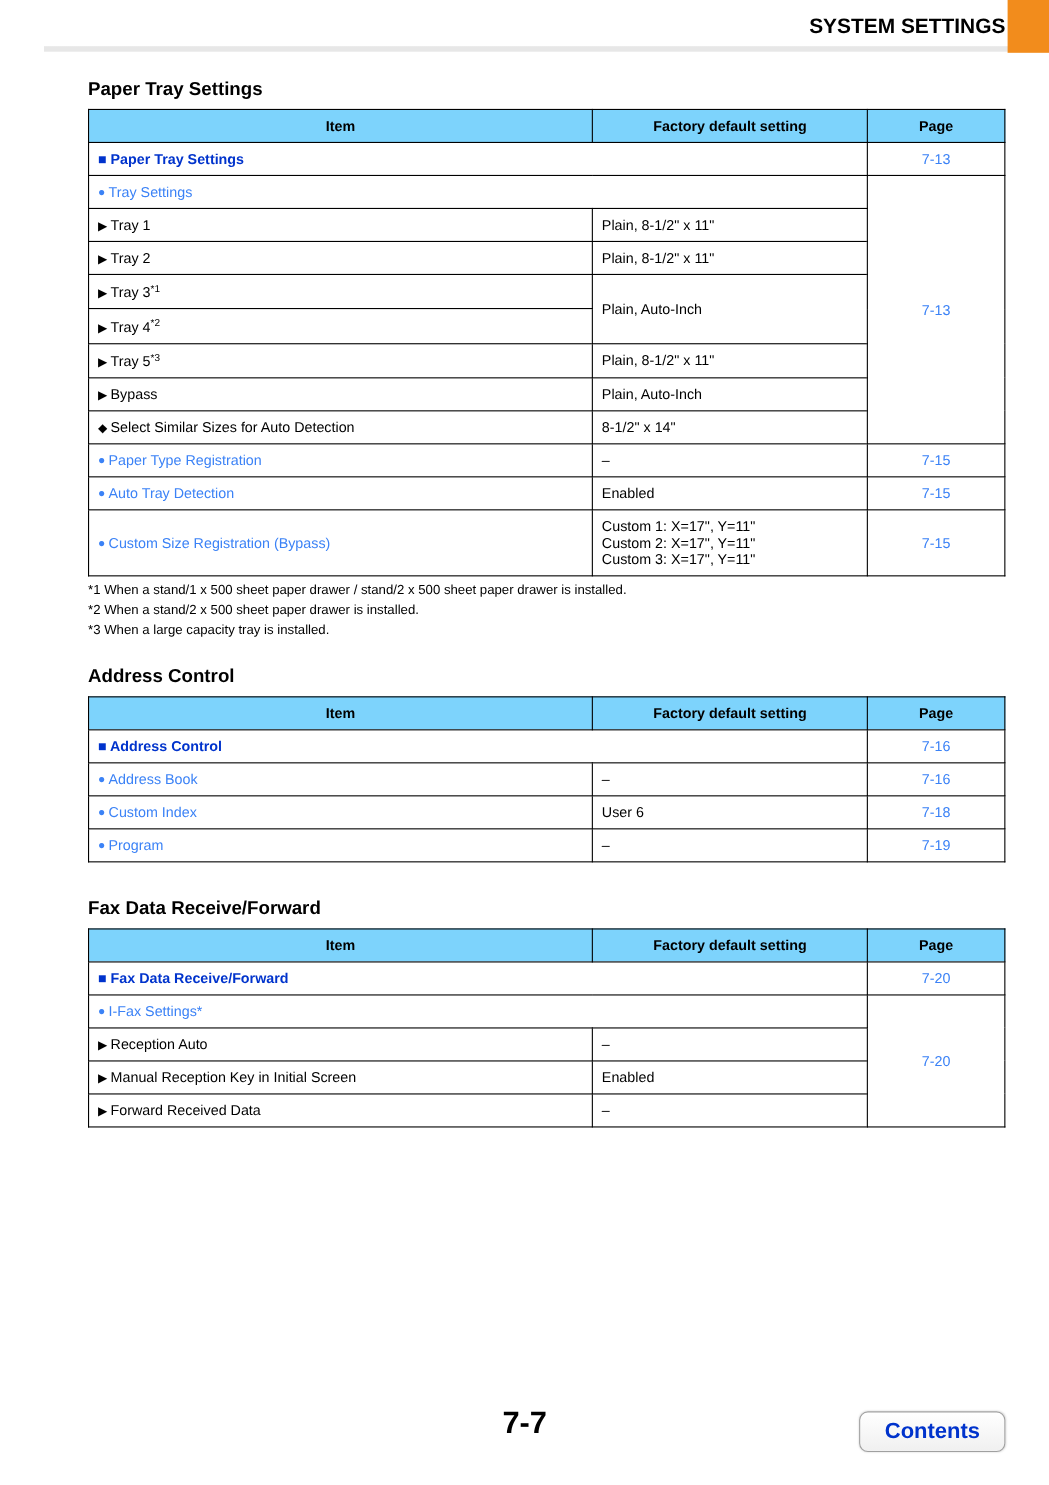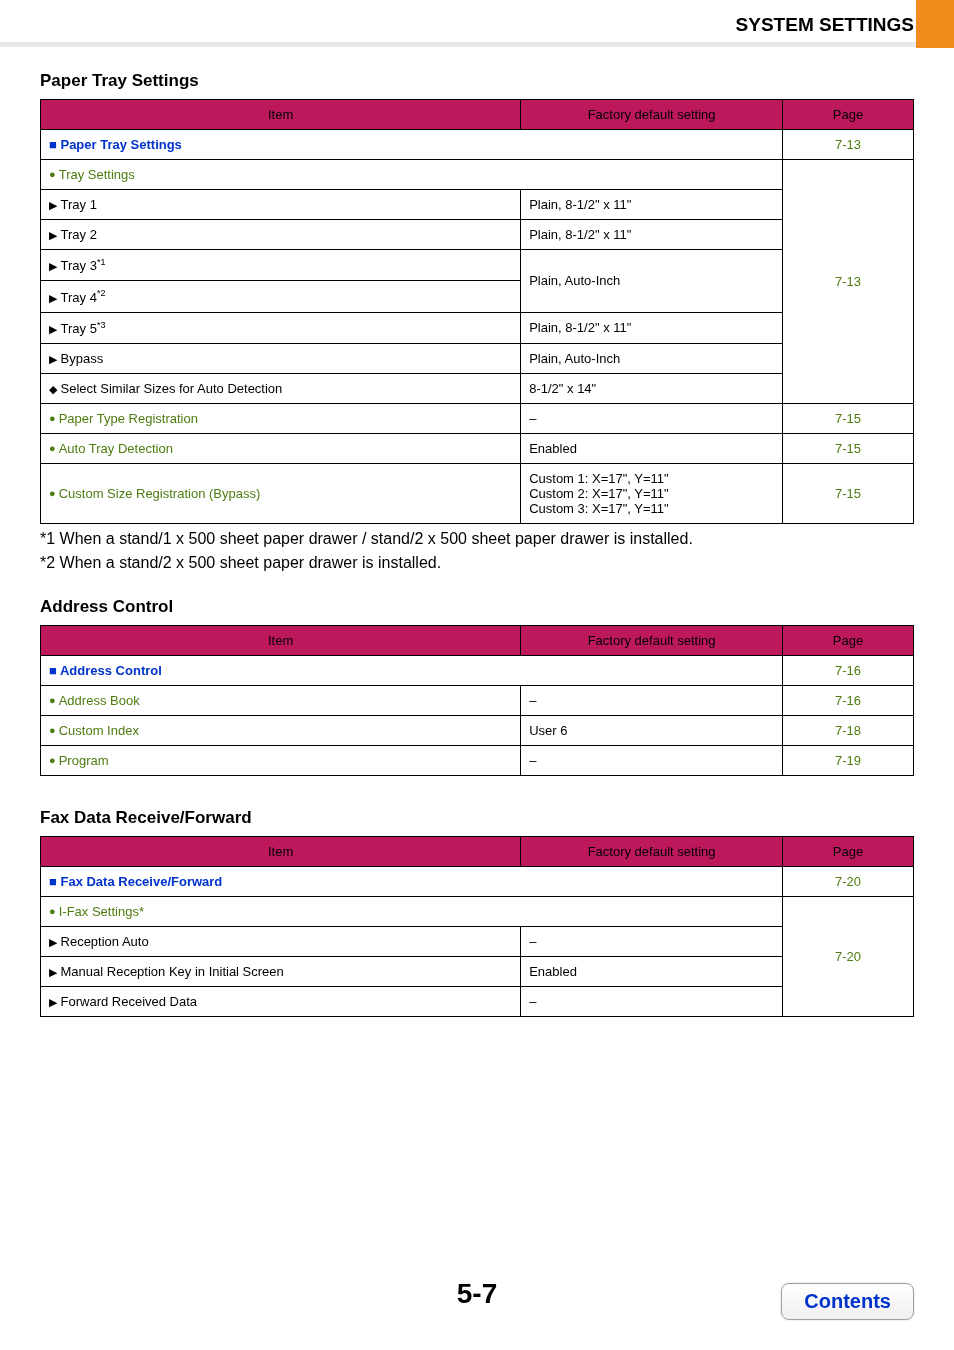--- a/index.html
+++ b/index.html
@@ -7,20 +7,21 @@
     padding: 0;
     background: #ffffff;
     font-family: Arial, Helvetica, sans-serif;
     color: #000;
   }
   .page {
     width: 954px;
     height: 1350px;
     position: relative;
     box-sizing: border-box;
+    padding-left: 40px;
   }
   .page-inner {
     padding: 0 40px;
     box-sizing: border-box;
   }
 
   .header-title {
     text-align: right;
     font-weight: bold;
     font-size: 19px;
@@ -52,27 +53,27 @@
     width: 100%;
     table-layout: fixed;
     font-size: 13px;
   }
   table.settings th, table.settings td {
     border: 1px solid #000;
     padding: 7px 8px;
     vertical-align: middle;
   }
   table.settings th {
-    background: #be185d;
-    font-weight: normal;
+    background: #7dd3fc;
+    font-weight: bold;
     text-align: center;
   }
   table.settings .col-page  { text-align: center; }
 
-  .link { color: #4d7c0f; }
+  .link { color: #3b82f6; }
   .link-bold { color: #0033cc; font-weight: bold; }
 
   .bullet-sq::before {
     content: "■ ";
   }
   .bullet-ci::before {
     content: "● ";
     font-size: 11px;
     vertical-align: 1px;
   }
@@ -86,21 +87,21 @@
   }
 
   .ind-0 { padding-left: 0; }
   .ind-1 { padding-left: 20px; }
   .ind-2 { padding-left: 50px; margin-top: 13px; }
   .ind-3 { padding-left: 80px; }
 
   sup { font-size: 0.7em; }
 
   .footnotes {
-    font-size: 16px;
+    font-size: 12px;
     margin-top: 4px;
     line-height: 1.35;
   }
   .footnotes div { margin: 2px 0; }
 
   .page-number {
     position: absolute;
     bottom: 40px;
     left: 0;
     width: 100%;
@@ -229,20 +230,21 @@
           <div>Custom 3: X=17", Y=11"</div>
         </td>
         <td class="col-page"><span class="link">7-15</span></td>
       </tr>
     </tbody>
       </table>
 
     <div class="footnotes">
       <div>*1  When a stand/1 x 500 sheet paper drawer / stand/2 x 500 sheet paper drawer is installed.</div>
       <div>*2  When a stand/2 x 500 sheet paper drawer is installed.</div>
+      <div>*3  When a large capacity tray is installed.</div>
     </div>
 
     <h2 class="section-heading">Address Control</h2>
 
     <table class="settings">
       <colgroup>
           <col class="c-item">
           <col class="c-fds">
           <col class="c-page">
         </colgroup>
@@ -324,15 +326,15 @@
       <tr>
         <td class="ind-2"><span class="bullet-tr">Forward Received Data</span></td>
         <td>–</td>
       </tr>
     </tbody>
       </table>
 
 
   </div>
 
-  <div class="page-number">5-7</div>
+  <div class="page-number">7-7</div>
   <div class="contents-btn">Contents</div>
 </div>
 
 </body></html>

